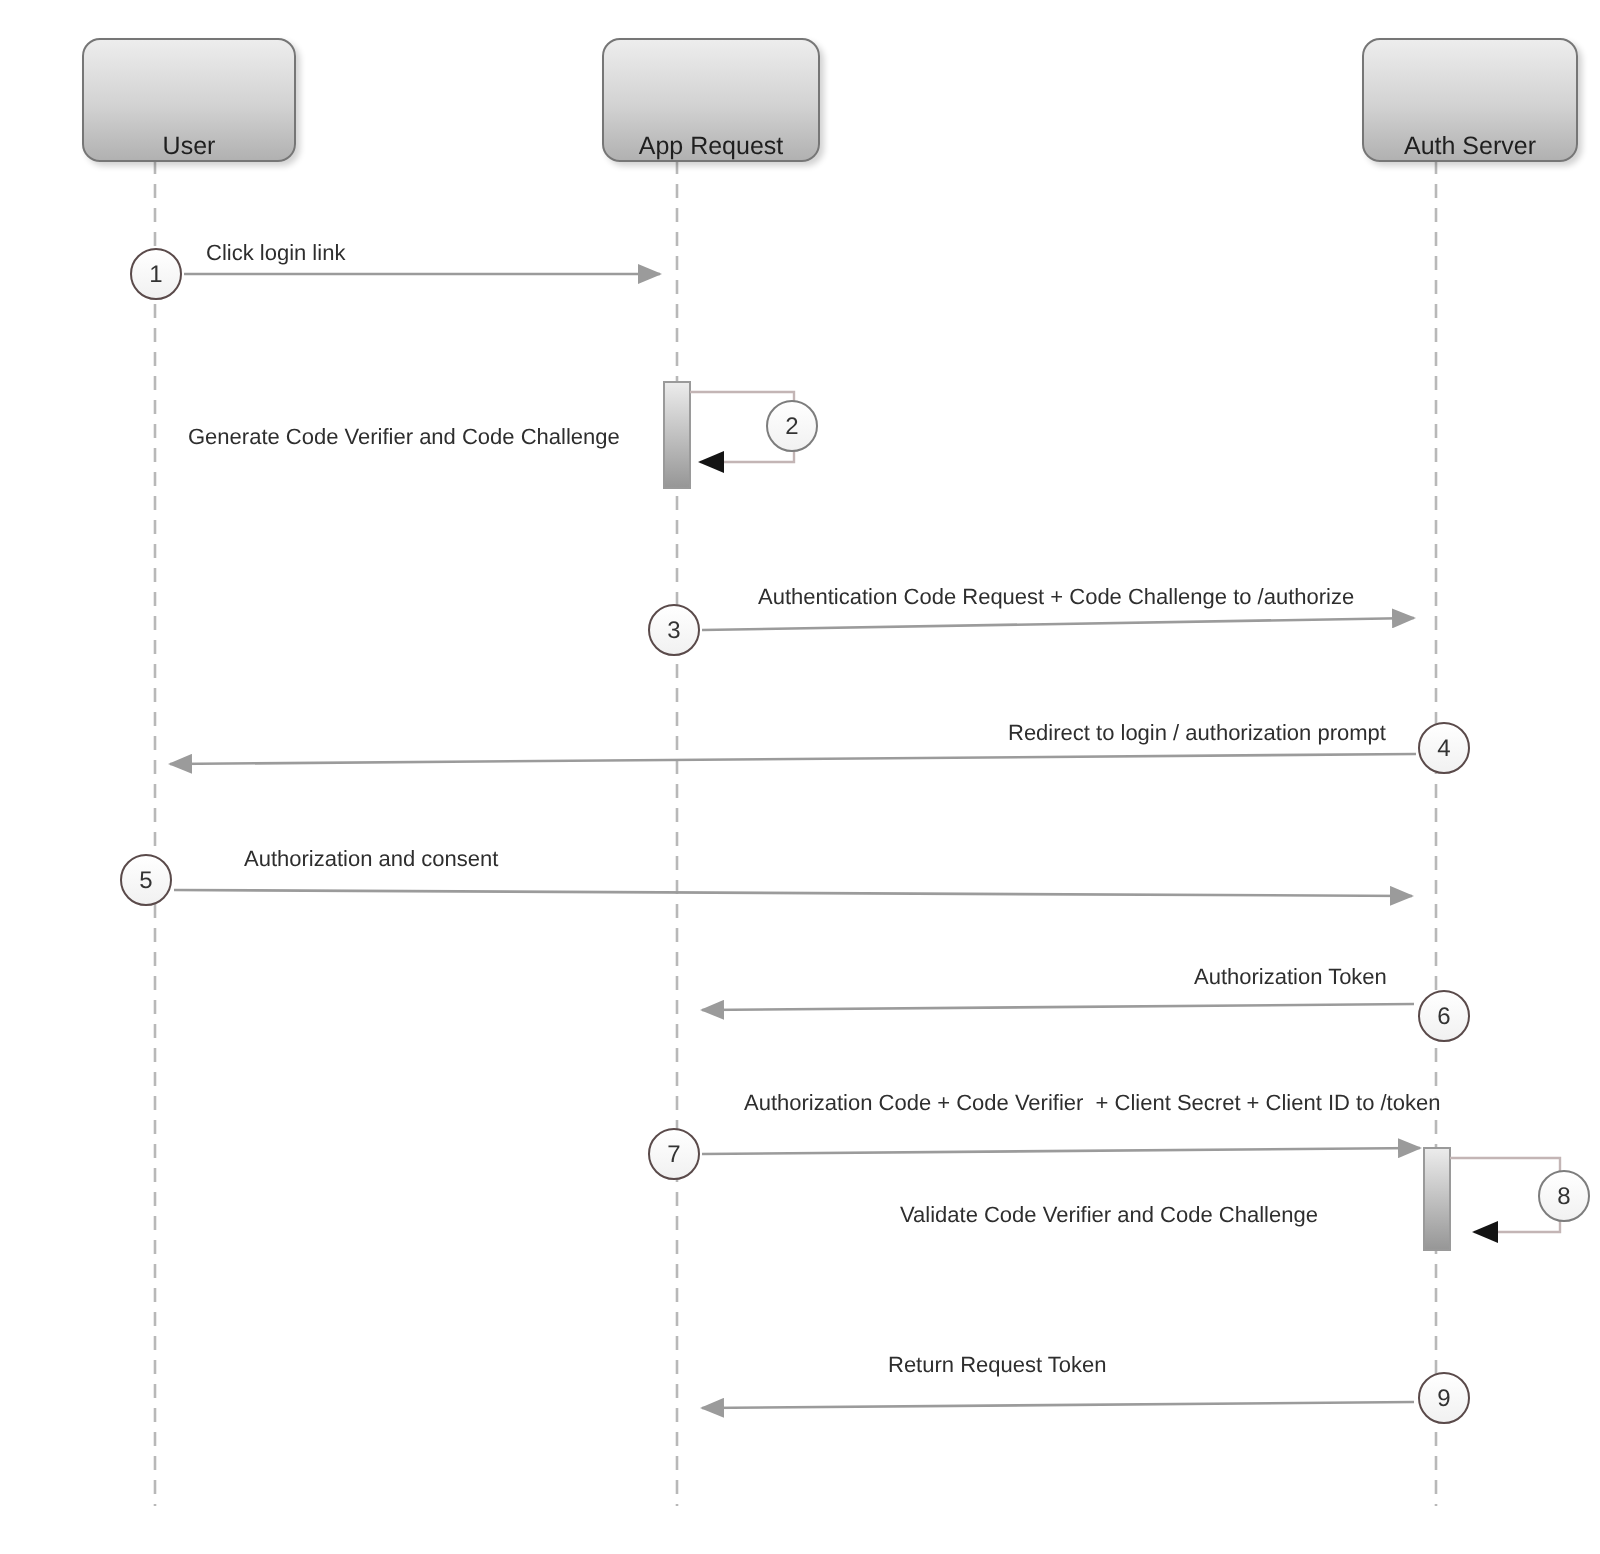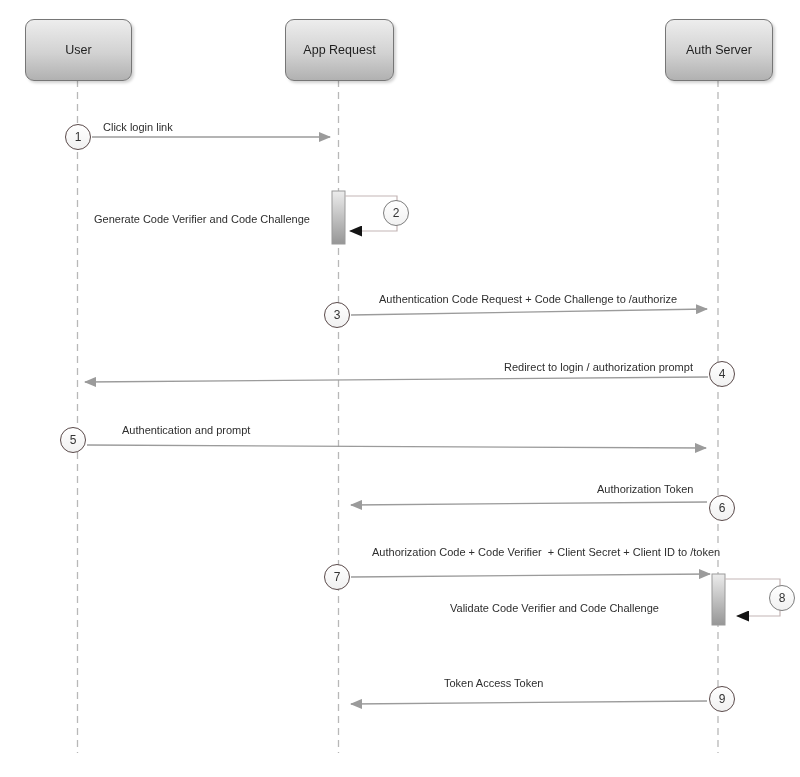--- a/index.html
+++ b/index.html
@@ -11,22 +11,22 @@
     overflow: hidden;
   }
   .svg-layer { position: absolute; left: 0; top: 0; width: 800px; height: 777px; }
   .actor {
     position: absolute;
     height: 60px;
     border: 1px solid #767676;
     border-radius: 9px;
     background: linear-gradient(180deg, #ededed 0%, #d2d2d2 55%, #b1b1b1 100%);
     box-shadow: 2px 2px 3px rgba(0,0,0,0.18);
-    display: flex; align-items: center; justify-content: center;
-    font-size: 12.5px; color: #1f1f1f;
+    display: flex; align-items: flex-end; justify-content: center;
+    font-size: 12.5px; color: #1f1f1f; margin-left: 16px;
   }
   .actor-user  { left: 25px;  top: 19px; width: 105px; }
   .actor-app   { left: 285px; top: 19px; width: 107px; }
   .actor-auth  { left: 665px; top: 19px; width: 106px; }
   .num-circle {
     position: absolute;
     width: 26px; height: 26px;
     border: 1.4px solid #5a4a4a;
     border-radius: 50%;
     background: linear-gradient(180deg, #ffffff 0%, #f1f1f1 100%);
@@ -114,19 +114,19 @@
   <div class="num-circle c5">5</div>
   <div class="num-circle c6">6</div>
   <div class="num-circle c7">7</div>
   <div class="num-circle c8">8</div>
   <div class="num-circle c9">9</div>
 
   <div class="msg-label l1">Click login link</div>
   <div class="msg-label l2">Generate Code Verifier and Code Challenge</div>
   <div class="msg-label l3">Authentication Code Request + Code Challenge to /authorize</div>
   <div class="msg-label l4">Redirect to login / authorization prompt</div>
-  <div class="msg-label l5">Authentication and prompt</div>
+  <div class="msg-label l5">Authorization and consent</div>
   <div class="msg-label l6">Authorization Token</div>
   <div class="msg-label l7">Authorization Code + Code Verifier  + Client Secret + Client ID to /token</div>
   <div class="msg-label l8">Validate Code Verifier and Code Challenge</div>
-  <div class="msg-label l9">Token Access Token</div>
+  <div class="msg-label l9">Return Request Token</div>
 
 </div>
 
 </body></html>

